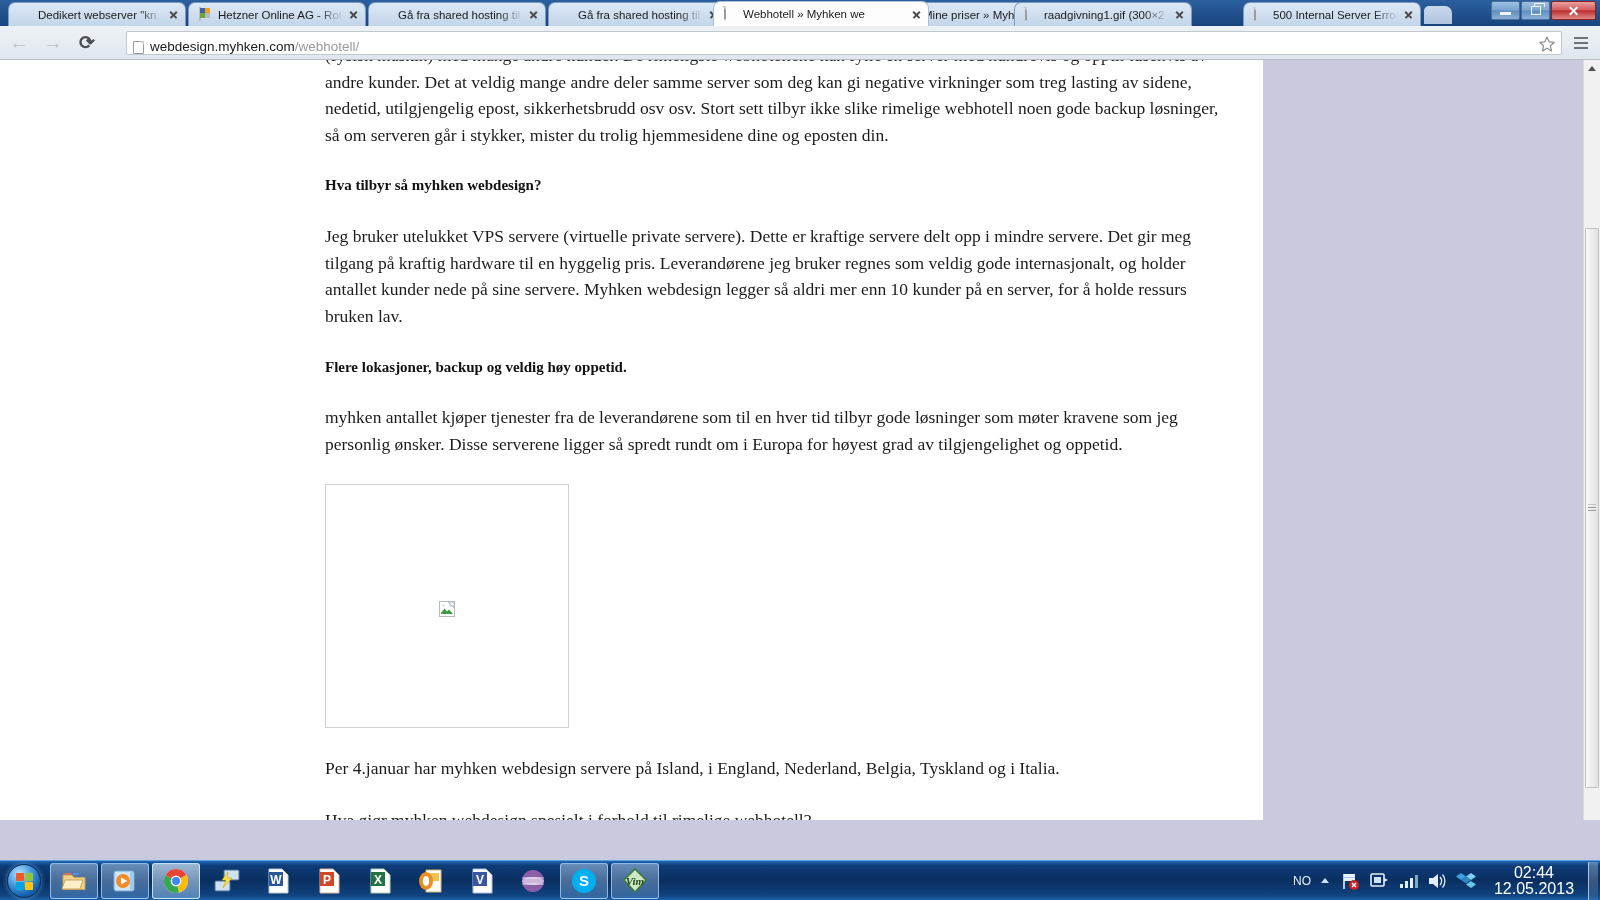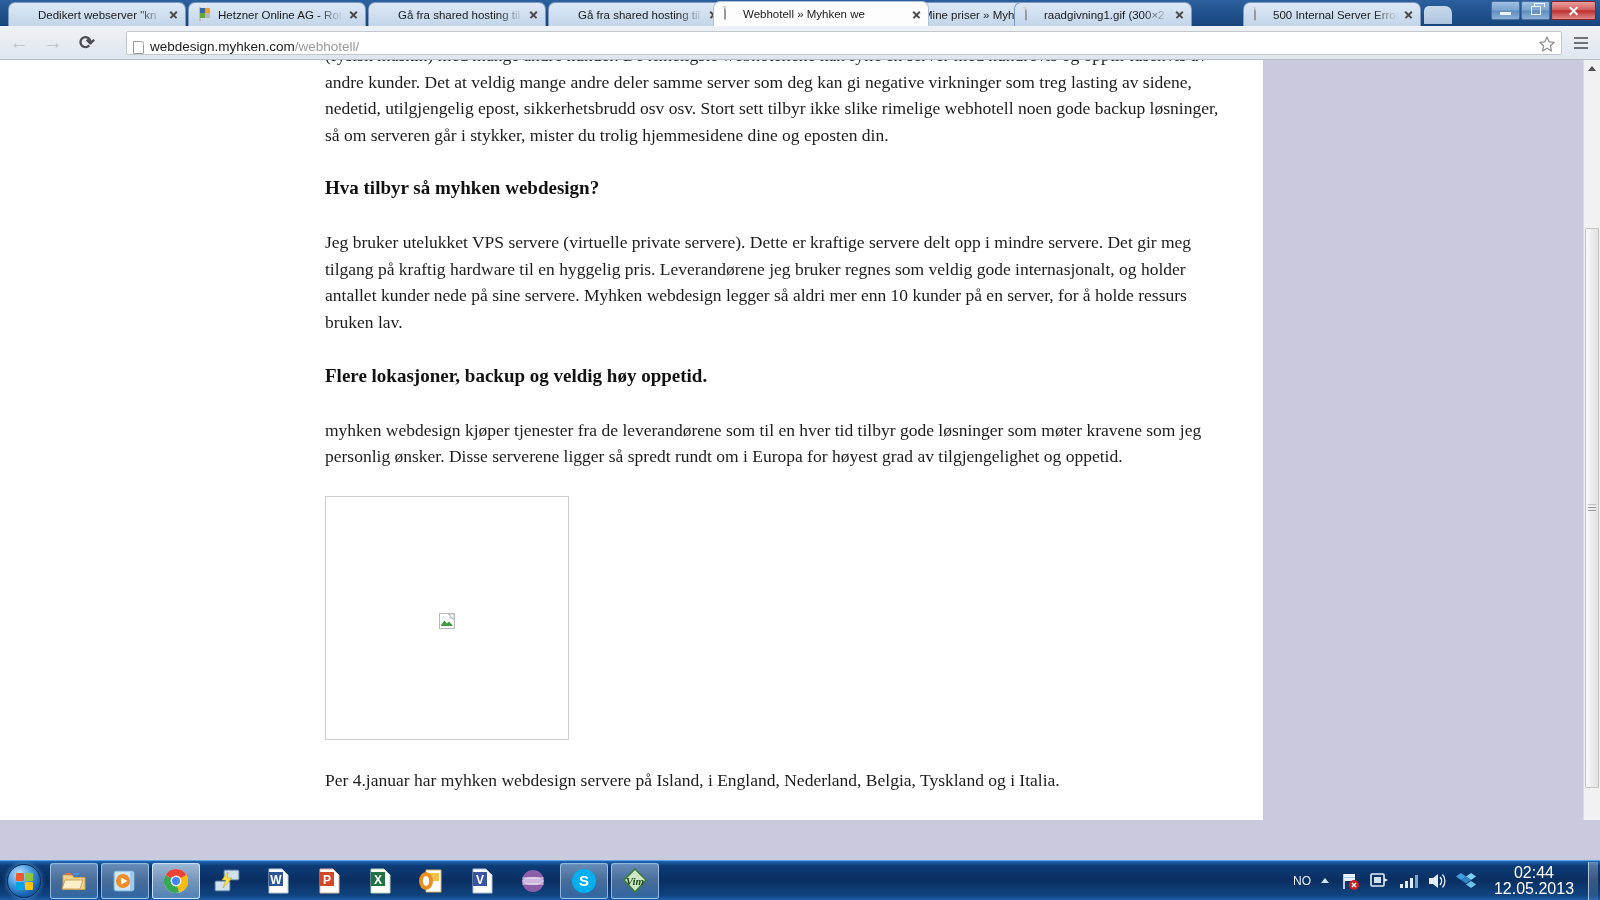--- a/index.html
+++ b/index.html
@@ -166,21 +166,21 @@
   }
   #content {
     position: absolute; left: 325px; top: -18px; width: 900px;
     font-family: "Liberation Serif", serif;
     font-size: 17.5px;
     line-height: 1.52;
     color: #1c1c1c;
   }
   #content p { margin: 0 0 26px 0; }
   #content h3 {
-    font-size: 19px; font-weight: bold; margin: 0 0 26px 0;
+    font-size: 15px; font-weight: bold; margin: 0 0 26px 0;
     color: #111;
   }
   .broken-image-box {
     width: 244px; height: 244px;
     border: 1px solid #cfcfcf;
     margin: 0 0 27px 0;
     position: relative;
     background: #fff;
   }
   .broken-image-icon {
@@ -382,21 +382,21 @@
     </div>
   </div>
 
   <div id="viewport">
     <div id="page-canvas">
       <div id="content">
         <p>(fysisk maskin) med mange andre kunder. De rimeligste webhotellene kan fylle en server med hundrevis og opptil tusenvis av andre kunder. Det at veldig mange andre deler samme server som deg kan gi negative virkninger som treg lasting av sidene, nedetid, utilgjengelig epost, sikkerhetsbrudd osv osv. Stort sett tilbyr ikke slike rimelige webhotell noen gode backup løsninger, så om serveren går i stykker, mister du trolig hjemmesidene dine og eposten din.</p>
         <h3>Hva tilbyr så myhken webdesign?</h3>
         <p>Jeg bruker utelukket VPS servere (virtuelle private servere). Dette er kraftige servere delt opp i mindre servere. Det gir meg tilgang på kraftig hardware til en hyggelig pris. Leverandørene jeg bruker regnes som veldig gode internasjonalt, og holder antallet kunder nede på sine servere.  Myhken webdesign legger så aldri mer enn 10 kunder på en server, for å holde ressurs bruken lav.</p>
         <h3>Flere lokasjoner, backup og veldig høy oppetid.</h3>
-        <p>myhken webdesign kjøper tjenester fra de leverandørene som til en hver tid tilbyr gode løsninger som møter kravene som jeg personlig ønsker. Disse serverene ligger så spredt rundt om i Europa for høyest grad av tilgjengelighet og oppetid.</p>
+        <p>myhken antallet kjøper tjenester fra de leverandørene som til en hver tid tilbyr gode løsninger som møter kravene som jeg personlig ønsker. Disse serverene ligger så spredt rundt om i Europa for høyest grad av tilgjengelighet og oppetid.</p>
 
         <div class="broken-image-box">
           <span class="broken-image-icon">
             <svg width="16" height="16" viewBox="0 0 16 16" aria-hidden="true">
               <rect x="0.5" y="0.5" width="15" height="15" fill="#ffffff" stroke="#b9b9b9" stroke-width="1"></rect>
               <polygon points="9,1 15,1 15,7" fill="#ffffff" stroke="#b9b9b9" stroke-width="0.8"></polygon>
               <path d="M2 12 L5.5 7.5 L8 10.5 L10 8.5 L14 13 L2 13 Z" fill="#3f9b3f"></path>
               <circle cx="4.5" cy="4.5" r="1.3" fill="#cfe6f5"></circle>
               <path d="M11 1 L11 5 L15 5" fill="none" stroke="#9fbbd0" stroke-width="0.8"></path>
             </svg>

